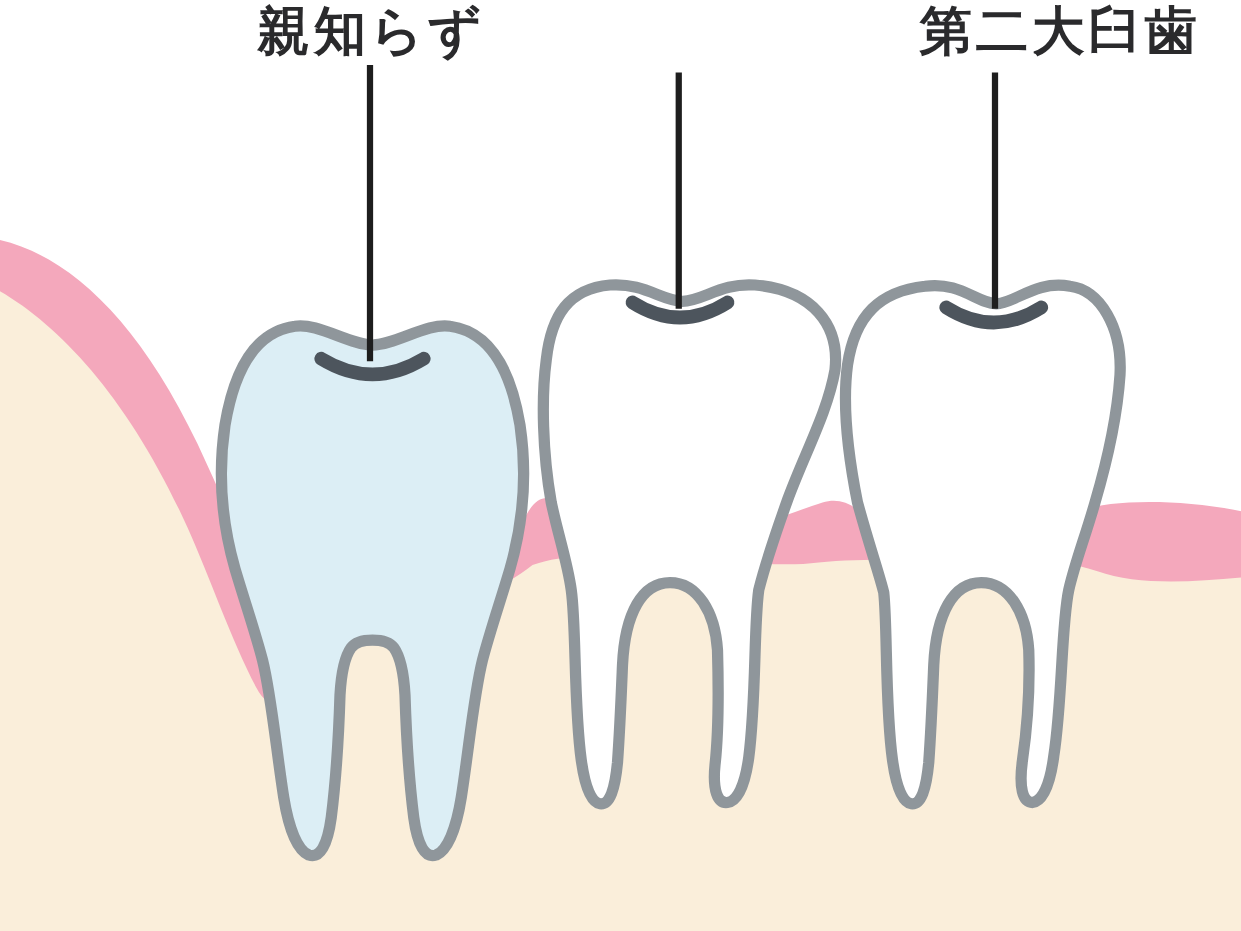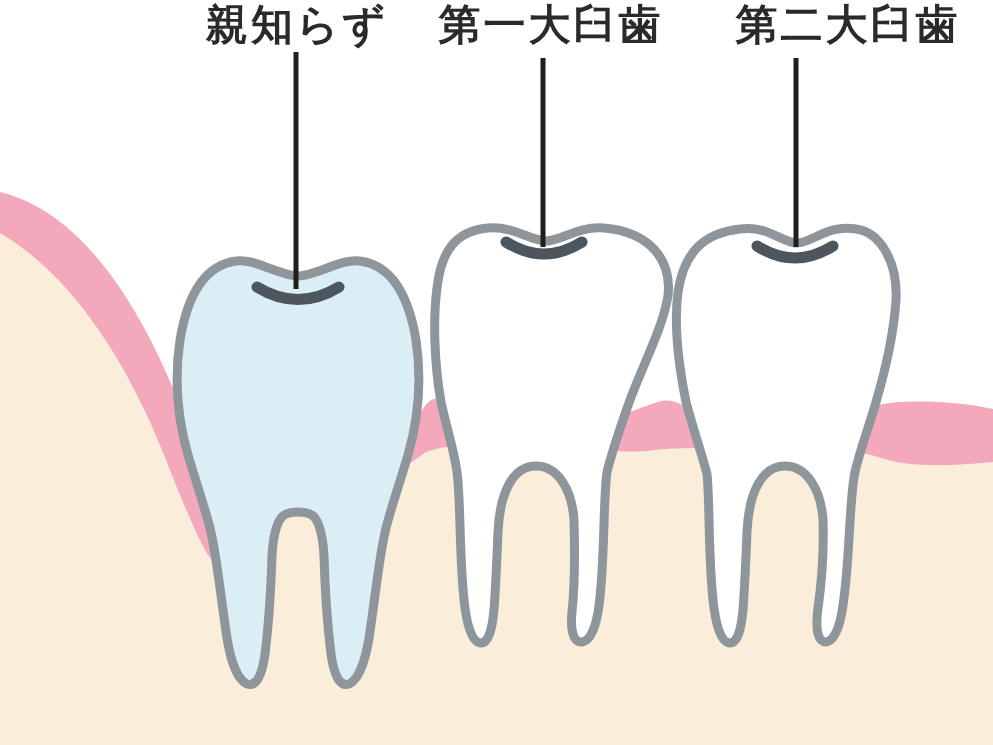--- a/index.html
+++ b/index.html
@@ -151,16 +151,15 @@
              C 342,258 316,276 298,276
              C 280,276 254,258 236,261 Z" fill="#dceef5" stroke="#8f969b"></path>
     <path class="groove" d="M 257,287 Q 298,312 339,287" stroke="#4d555d"></path>
 
     <line class="leader" stroke="#1e1e1e" x1="296" x2="296" y1="52" y2="289"></line>
     <line class="leader" stroke="#1e1e1e" x1="543" x2="543" y1="58" y2="247"></line>
     <line class="leader" stroke="#1e1e1e" x1="796" x2="796" y1="58" y2="247"></line>
   </svg>
 
   <div class="tooth-label label-1">親知らず</div>
-  <div class="tooth-label label-2">第一大臼歯</div>
   <div class="tooth-label label-3">第二大臼歯</div>
 
 </div>
 
 </body></html>

